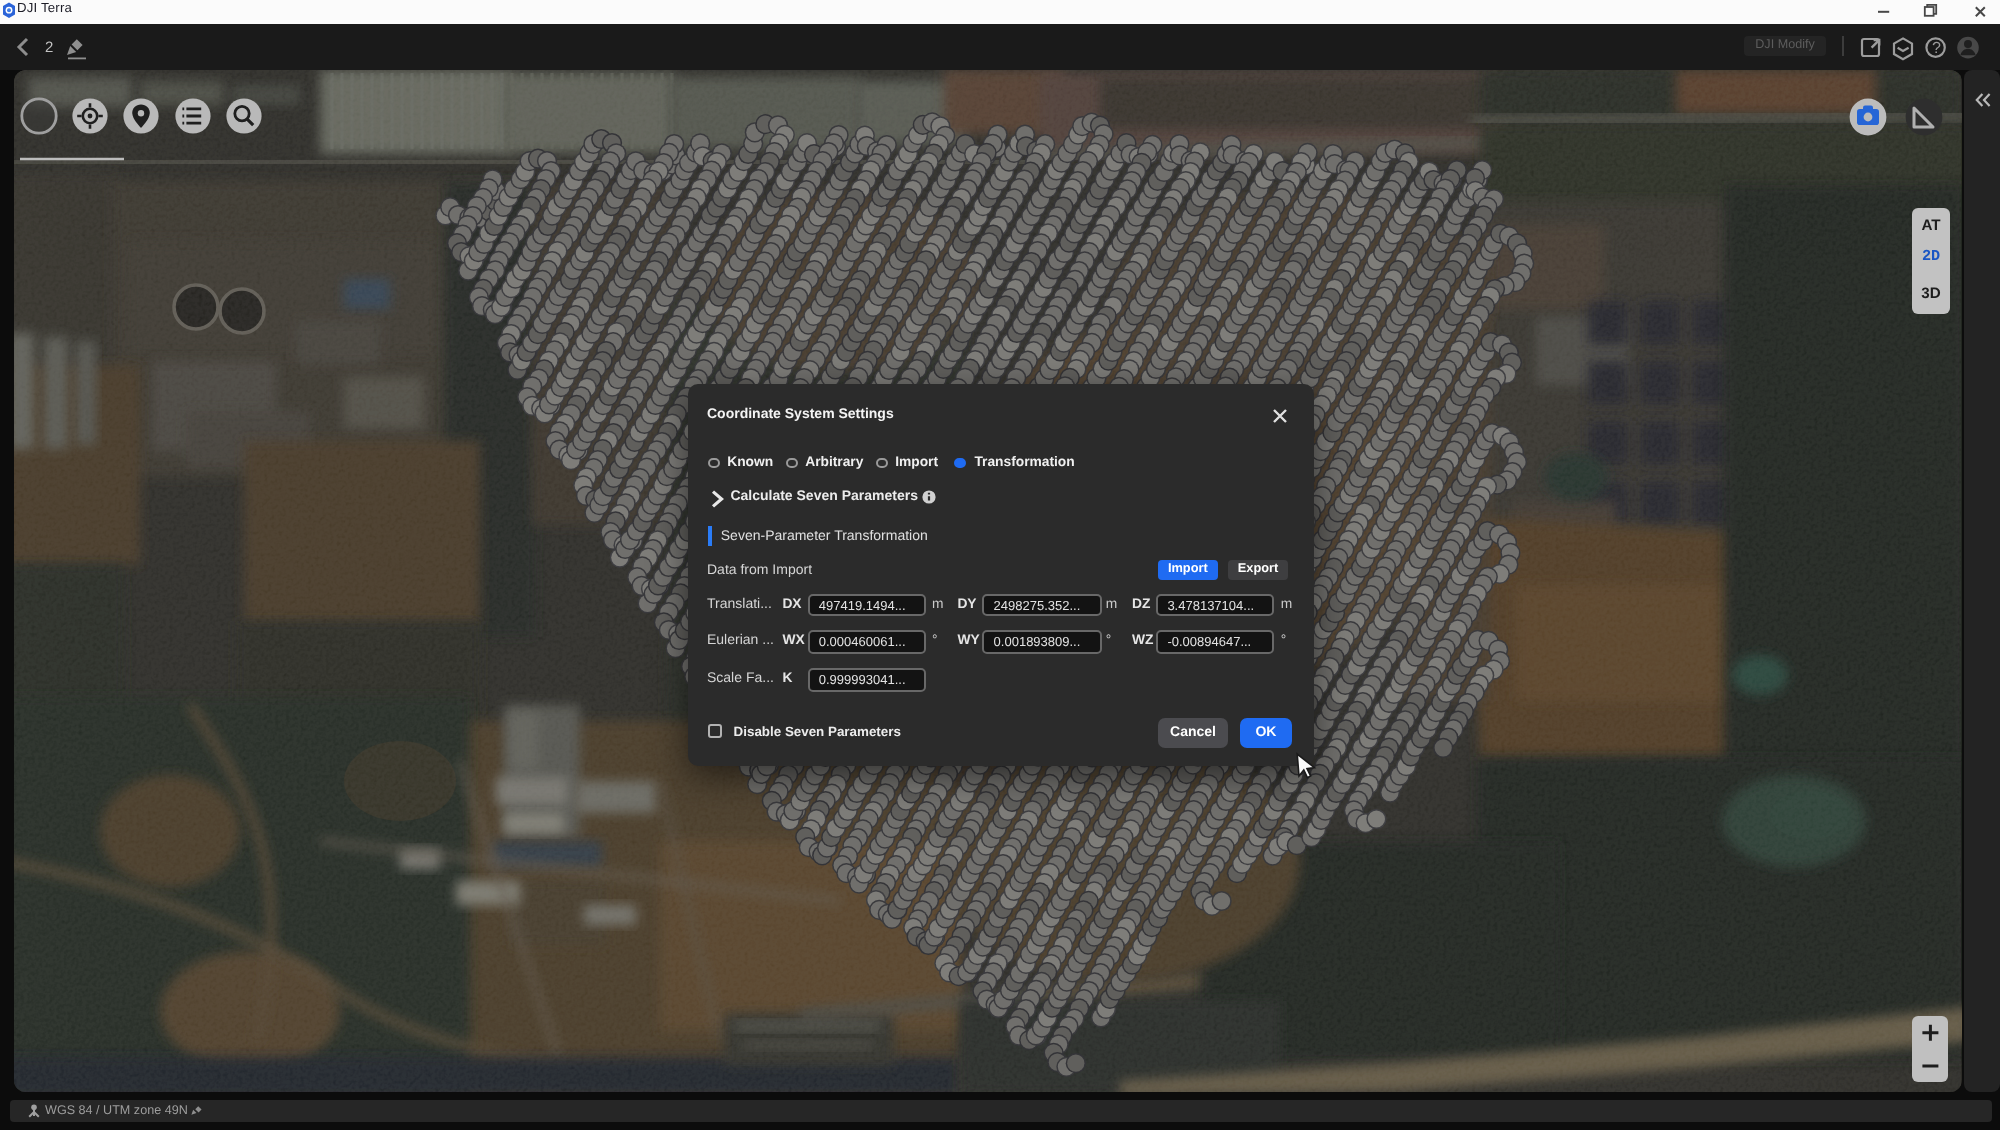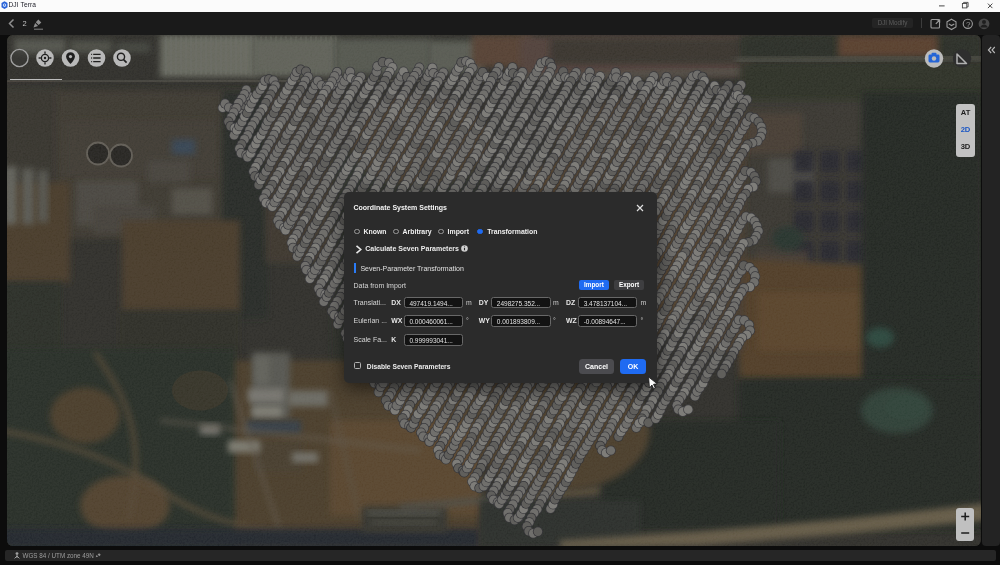--- a/index.html
+++ b/index.html
@@ -3153,21 +3153,21 @@
 <circle cx="927" cy="23.5" r="9.2" fill="#bcbcbc"></circle>
 <rect x="921.5" y="19.5" width="11" height="8" rx="1.4" fill="#2565d6"></rect>
 <rect x="924.5" y="17.8" width="5" height="2.5" rx="1" fill="#2565d6"></rect>
 <circle cx="927" cy="23.5" r="2.2" fill="#bcbcbc"></circle>
 <circle cx="955" cy="23.5" r="9.2" fill="#2e2e2e"></circle>
 <path d="M950,28.5l9.5,0l-9.5,-9.5z" fill="none" stroke="#b0b0b0" stroke-width="1.5" stroke-linejoin="round"></path>
 </svg>
 
 <div class="abs" style="left:956px;top:103.5px;width:19px;height:53px;background:#c2c2c2;border-radius:3px;text-align:center;font-size:7.6px;font-weight:bold;transform:translateZ(0);">
 <div style="height:17.6px;line-height:18.6px;color:#1d1d1d;">AT</div>
-<div style="height:17.6px;line-height:17.6px;color:#1a56c4;">2D</div>
+<div style="height:17.6px;line-height:17.6px;color:#1a56c4;font-family:Liberation Mono, monospace;">2D</div>
 <div style="height:17.6px;line-height:16.6px;color:#1d1d1d;">3D</div>
 </div>
 
 <div class="abs" style="left:955.5px;top:507.5px;width:18.5px;height:33.5px;background:#c0c0c0;border-radius:3px;">
 <svg width="18.5" height="33.5" viewBox="0 0 18.5 33.5">
       <path d="M5.2,8.4h8 M9.2,4.4v8" stroke="#1d1d1d" stroke-width="1.5"></path>
       <path d="M5.2,25h8" stroke="#1d1d1d" stroke-width="1.5"></path>
     </svg>
 </div>
 

